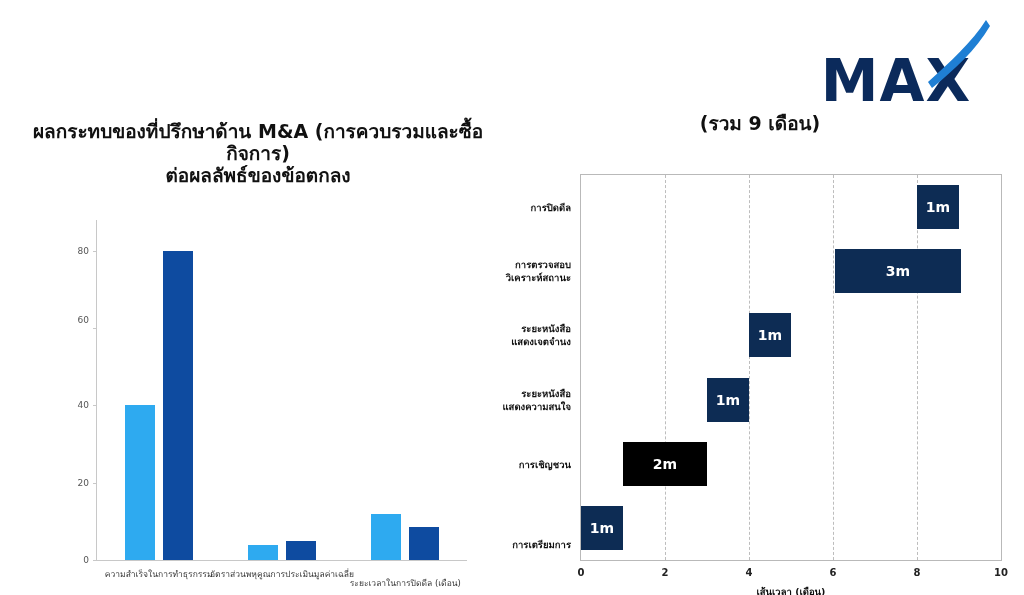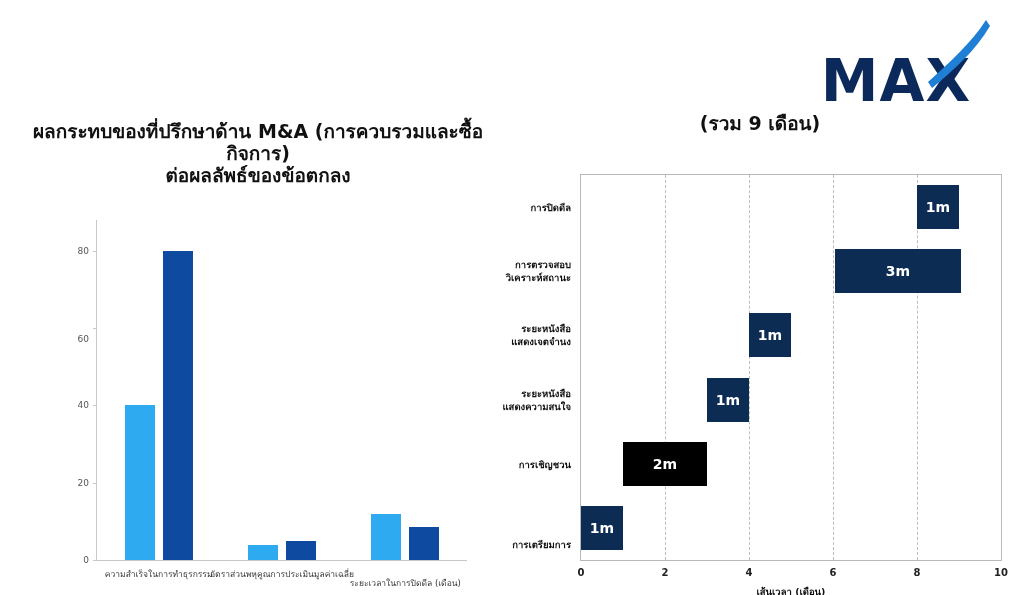--- a/index.html
+++ b/index.html
@@ -211,21 +211,21 @@
   <div class="chart-title">ต่อผลลัพธ์ของข้อตกลง</div>
 
 
   <div id="bar-plot">
       <div class="y-tick" style="top: 340px;">0</div>
       <div class="y-tick-mark" style="top: 340px;"></div>
       <div class="y-tick" style="top: 262.727px;">20</div>
       <div class="y-tick-mark" style="top: 262.727px;"></div>
       <div class="y-tick" style="top: 185.455px;">40</div>
       <div class="y-tick-mark" style="top: 185.455px;"></div>
-      <div class="y-tick" style="top: 119px;">60</div>
+      <div class="y-tick" style="top: 100px;">60</div>
       <div class="y-tick-mark" style="top: 108.182px;"></div>
       <div class="y-tick" style="top: 30.9091px; margin-left: 28px;">80</div>
       <div class="y-tick-mark" style="top: 30.9091px;"></div>
       <div class="bar" style="left: 27.6667px; width: 30px; height: 154.545px; background: rgb(46, 170, 240);"></div>
       <div class="bar" style="left: 65.6667px; width: 30px; height: 309.091px; background: rgb(14, 75, 160);"></div>
       <div class="bar-group-label" style="left: 61.6667px;">ความสำเร็จในการทำธุรกรรม</div>
       <div class="bar" style="left: 151px; width: 30px; height: 15.4545px; background: rgb(46, 170, 240);"></div>
       <div class="bar" style="left: 189px; width: 30px; height: 19.3182px; background: rgb(14, 75, 160);"></div>
       <div class="bar-group-label" style="left: 185px;">อัตราส่วนพหุคูณการประเมินมูลค่าเฉลี่ย</div>
       <div class="bar" style="left: 274.333px; width: 30px; height: 46.3636px; background: rgb(46, 170, 240);"></div>

